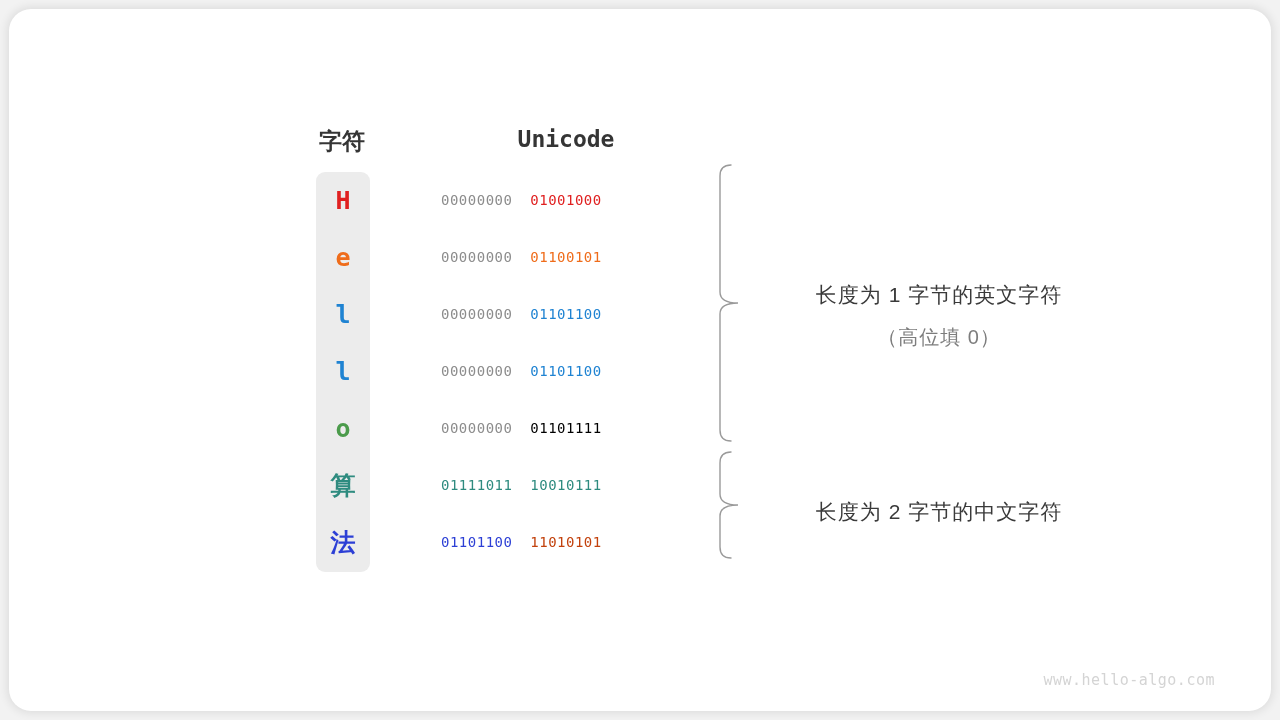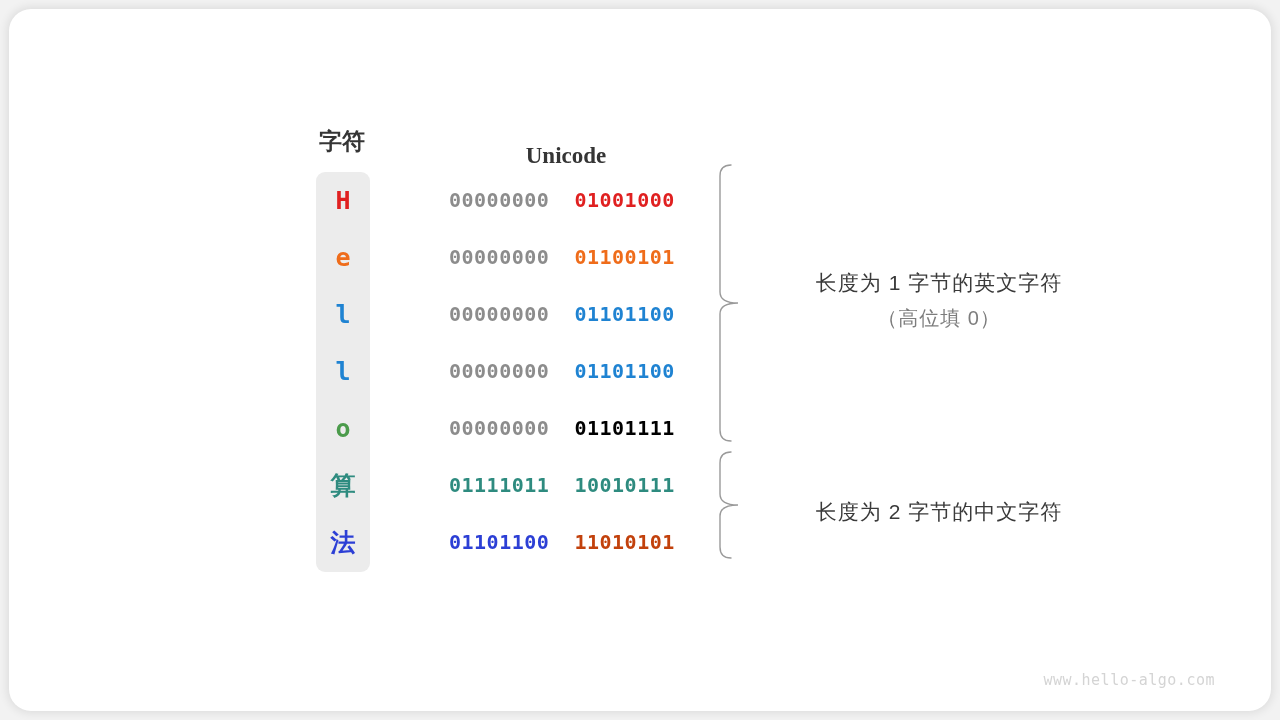--- a/index.html
+++ b/index.html
@@ -43,23 +43,22 @@
     text-align: center;
     white-space: nowrap;
   }
   #hdr-char {
     left: 263px;
     top: 117px;
     width: 140px;
   }
   #hdr-unicode {
     left: 447px;
-    top: 134px;
+    top: 117px;
     width: 220px;
-    font-family: Liberation Serif, serif;
   }
 
   
   #char-column-bg {
     position: absolute;
     left: 307px;
     top: 163px;
     width: 54px;
     height: 400px;
     background: #ececec;
@@ -89,25 +88,24 @@
     font-weight: bold;
     font-size: 25px;
   }
   .row-bits {
     position: absolute;
     left: 432px;
     top: 0;
     height: 57px;
     line-height: 57px;
     font-family: "DejaVu Sans Mono", "Liberation Mono", monospace;
-    font-weight: bold;
-    font-size: 20px;
+    font-weight: normal;
+    font-size: 14px;
     letter-spacing: 0.5px;
     white-space: pre;
-    margin-left: 8px;
   }
   .bits-high { color: #8c8c8c; }
 
   
   .brace {
     position: absolute;
     pointer-events: none;
   }
 
   
@@ -118,28 +116,28 @@
     font-family: "Liberation Sans", "DejaVu Sans", sans-serif;
   }
   .annotation .line1 {
     display: block;
     font-size: 21px;
     color: #3a3a3a;
     letter-spacing: 1px;
   }
   .annotation .line2 {
     display: block;
-    margin-top: 8px;
+    margin-top: 15px;
     font-size: 20px;
     color: #7d7d7d;
     letter-spacing: 1px;
   }
   #annotation-1 {
     left: 760px;
-    top: 260px;
+    top: 272px;
     width: 340px;
   }
   #annotation-2 {
     left: 760px;
     top: 489px;
     width: 340px;
     text-align: center;
   }
 
   

